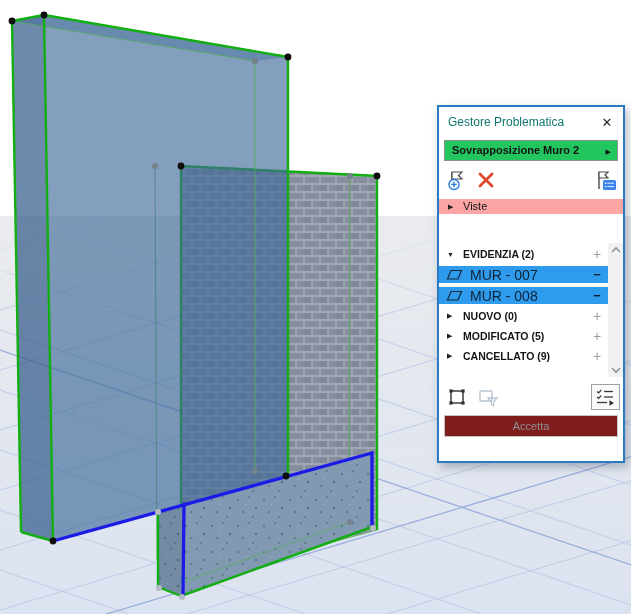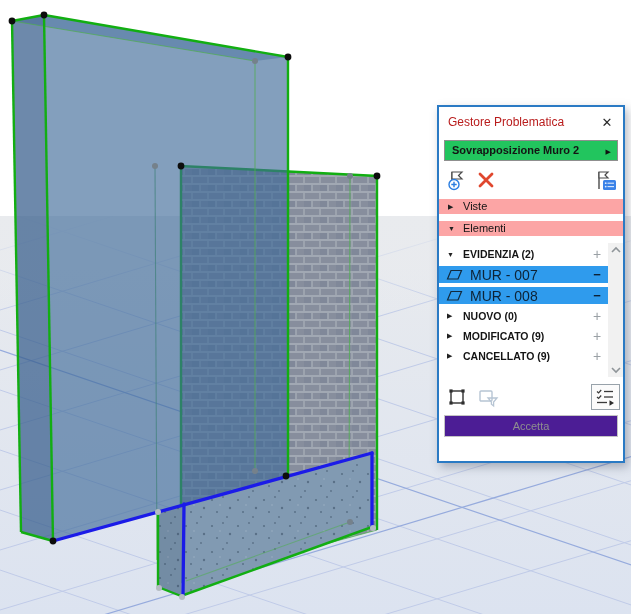--- a/index.html
+++ b/index.html
@@ -8,21 +8,21 @@
   .abs{position:absolute;}
 
   
   #palette{
     position:absolute;left:437px;top:105px;width:184px;height:354px;
     background:#ffffff;border:2px solid #2a7ac4;
     box-shadow:3px 4px 9px rgba(70,80,100,.38);
     font-size:11px;color:#161616;
   }
   .titlebar{position:absolute;left:0;top:0;right:0;height:30px;background:#fff;}
-  .titlebar .t{position:absolute;left:9px;top:8px;font-size:12px;color:#b91c1c;white-space:nowrap;}
+  .titlebar .t{position:absolute;left:9px;top:8px;font-size:12px;color:#0f766e;white-space:nowrap;}
   .closebtn{position:absolute;right:7px;top:7px;width:18px;height:18px;line-height:18px;
     text-align:center;font-size:13px;color:#2b2b2b;cursor:default;}
   .dropdown{position:absolute;left:5px;right:5px;top:33px;height:19px;background:#22c55e;
     border:1px solid #8f8f8f;line-height:19px;}
   .dropdown .v{position:absolute;left:7px;top:0;font-weight:700;font-size:11px;color:#141414;white-space:nowrap;}
   .dropdown .a{position:absolute;right:6px;top:1px;font-size:7px;color:#111;}
   .ptoolbar{position:absolute;left:0;right:0;top:59px;height:27px;}
   .sectionbar{position:absolute;left:0;right:0;height:15px;background:#fca5a5;line-height:15px;}
   .sectionbar .arr{position:absolute;left:9px;top:0;font-size:7px;color:#222;}
   .sectionbar .lbl{position:absolute;left:24px;top:0;font-size:11px;color:#141414;white-space:nowrap;}
@@ -38,21 +38,21 @@
   .irow .wicon{margin-left:7px;}
   .irow .lbl{flex:1;margin-left:7px;font-size:14px;color:#0d2336;white-space:nowrap;}
   .irow .minus{width:22px;text-align:center;font-size:13px;font-weight:700;color:#0c2135;}
   #vscroll{position:absolute;right:0;top:4px;bottom:2px;width:15px;background:#f1f1f1;}
   #vscroll svg{display:block;margin:2px auto;}
   #vscroll .dn{position:absolute;bottom:0;left:0;right:0;}
 
   #btoolbar{position:absolute;left:0;right:0;top:276px;height:29px;background:#fff;}
   .listbtn{position:absolute;right:3px;top:1px;width:29px;height:26px;background:#fbfbfb;
     border:1px solid #98a2aa;box-sizing:border-box;}
-  #accetta{position:absolute;left:5px;right:5px;top:308px;height:22px;background:#4c1d95;
+  #accetta{position:absolute;left:5px;right:5px;top:308px;height:22px;background:#7f1d1d;
     border:1px solid #c4c4c4;box-sizing:border-box;color:#8f8f8f;font-size:11px;
     text-align:center;line-height:20px;}
 </style>
 </head>
 <body>
 
 <div id="stage">
 
   <svg class="abs" width="631" height="614" viewBox="0 0 631 614" style="left:0;top:0;">
     <defs>
@@ -220,24 +220,20 @@
         <circle cx="11.7" cy="18.6" r="0.9" fill="#dce9fb"></circle>
         <line x1="13.5" y1="18.6" x2="20" y2="18.6" stroke="#dce9fb" stroke-width="1.1"></line>
       </svg>
     </div>
 
     <div class="sectionbar" id="bar-viste">
       <span class="arr">▶</span>
       <span class="lbl">Viste</span>
     </div>
 
-    <div class="sectionbar" id="bar-elementi">
-      <span class="arr">▼</span>
-      <span class="lbl">Elementi</span>
-    </div>
 
     <div id="listwrap">
       <div id="rows">
         <div class="grow">
           <span class="arr">▼</span>
           <span class="lbl">EVIDENZIA (2)</span>
           <span class="plus">+</span>
         </div>
         <div class="irow">
           <svg class="wicon" width="17" height="13" viewBox="0 0 17 13">
@@ -253,21 +249,21 @@
           <span class="lbl">MUR - 008</span>
           <span class="minus">−</span>
         </div>
         <div class="grow">
           <span class="arr">▶</span>
           <span class="lbl">NUOVO (0)</span>
           <span class="plus">+</span>
         </div>
         <div class="grow">
           <span class="arr">▶</span>
-          <span class="lbl">MODIFICATO (9)</span>
+          <span class="lbl">MODIFICATO (5)</span>
           <span class="plus">+</span>
         </div>
         <div class="grow">
           <span class="arr">▶</span>
           <span class="lbl">CANCELLATO (9)</span>
           <span class="plus">+</span>
         </div>
       </div>
       <div id="vscroll">
         <svg width="12" height="9" viewBox="0 0 12 9">

